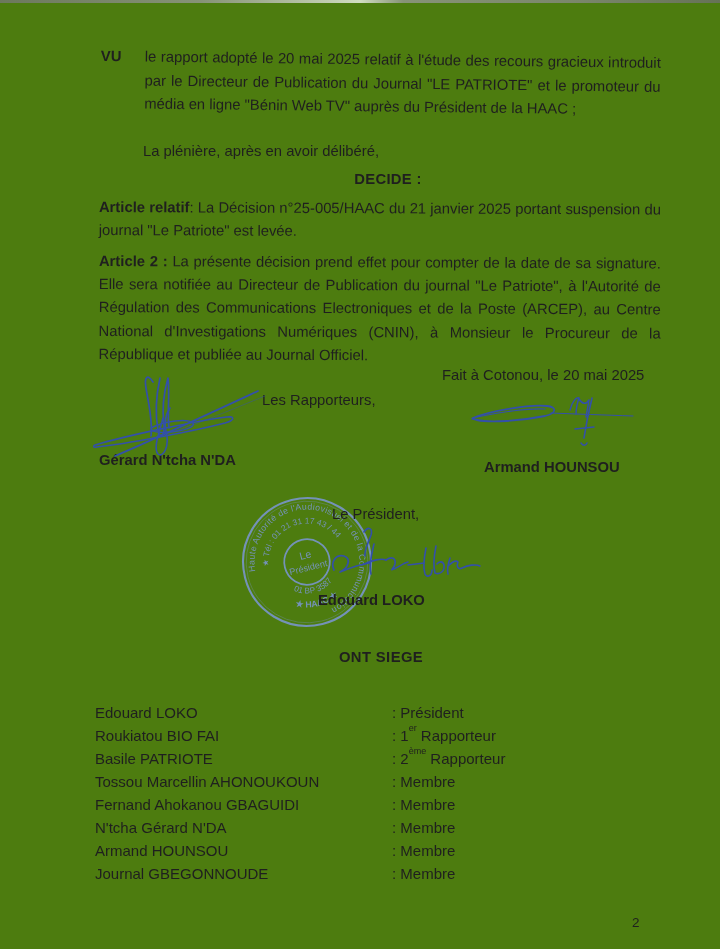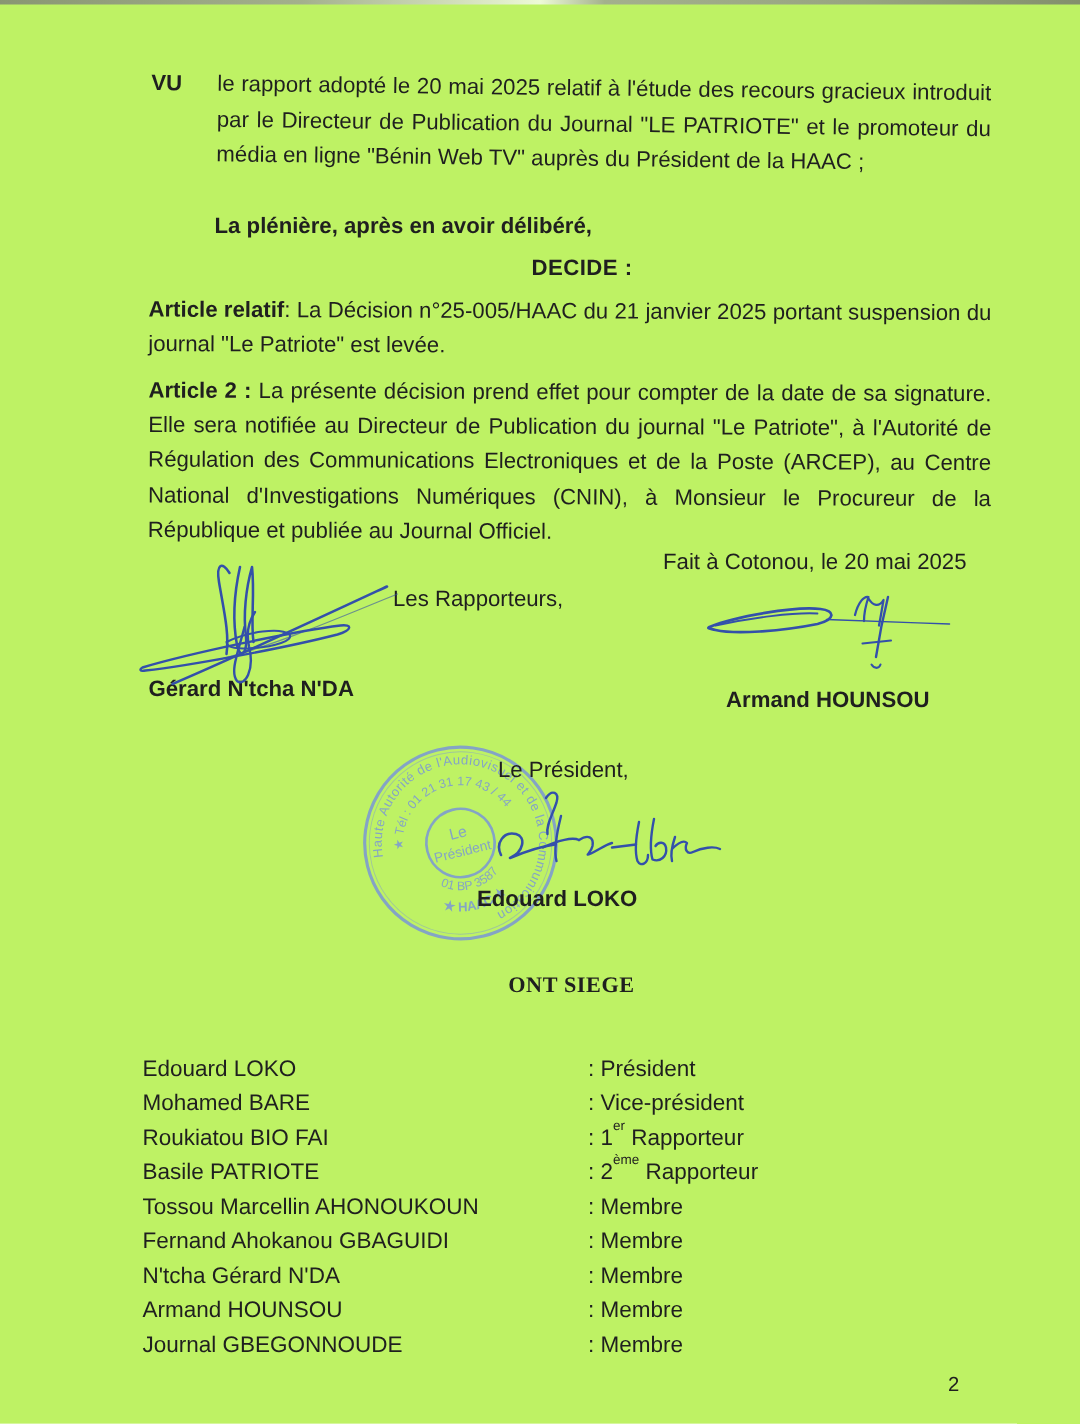--- a/index.html
+++ b/index.html
@@ -9,44 +9,44 @@
   }
   *{margin:0;padding:0;box-sizing:border-box;}
   html,body{width:720px;height:949px;}
   body{
     font-family:"Liberation Sans", sans-serif;
     background:#fdfdfd;
     color:var(--text);
     position:relative;
     overflow:hidden;
   }
-  .page{position:absolute;inset:0;background:#bef264;}
+  .page{position:absolute;inset:0;background:#4d7c0f;}
   .top-edge{
     position:absolute;top:0;left:0;width:100%;height:3px;
     background:linear-gradient(90deg,#777 0%,#9a9a9a 28%,#e9e9e9 46%,#fdfdfd 50%,#9a9a9a 56%,#8a8a8a 80%,#6f6f6f 100%);
     opacity:.75;
   }
   .abs{position:absolute;}
   p, span, h1{font-size:14.8px;line-height:23px;}
   .bold{font-weight:700;}
   .vu-block{top:45px;left:101px;width:560px;display:flex;transform:rotate(.7deg);transform-origin:left top;}
   .vu-label{flex:0 0 44px;font-weight:700;}
   .vu-text{width:516px;text-align:justify;line-height:23.6px;}
-  .pleniere{top:140px;left:143px;font-weight:700;}
+  .pleniere{top:140px;left:143px;font-weight:400;}
   .decide{top:168px;left:0;width:720px;text-align:center;padding-left:56px;font-weight:700;letter-spacing:.3px;}
   .article{left:99px;width:562px;text-align:justify;line-height:23.2px;transform:rotate(.25deg);transform-origin:left top;}
   .article-1{top:196px;}
   .article-2{top:250px;}
   .fait{top:364px;left:442px;}
   .rapporteurs{top:389px;left:262px;}
   .name-left{top:449px;left:99px;font-weight:700;}
   .name-right{top:456px;left:484px;font-weight:700;}
   .president-label{top:503px;left:332px;z-index:4;}
   .president-name{top:589px;left:318px;font-weight:700;z-index:4;}
-  .ont-siege{top:646px;left:0;width:720px;text-align:center;padding-left:42px;font-weight:700;letter-spacing:.4px;font-family:Liberation Serif, serif;}
+  .ont-siege{top:646px;left:0;width:720px;text-align:center;padding-left:42px;font-weight:700;letter-spacing:.4px;}
   .members{top:701px;left:95px;width:560px;}
   .member-row{display:flex;line-height:18.8px;}
   .member-name{flex:0 0 297px;font-size:15px;}
   .member-role{font-size:15px;}
   .member-role sup{font-size:60%;position:relative;top:-.45em;line-height:0;}
   .page-num{top:911px;left:632px;font-size:13.5px;}
   .sig{position:absolute;z-index:5;}
   .sig path{stroke:var(--ink);fill:none;stroke-linecap:round;stroke-linejoin:round;}
   .sig-left{left:85px;top:366px;}
   .sig-right{left:465px;top:390px;}
@@ -140,24 +140,20 @@
   <p class="abs president-name">Edouard LOKO</p>
 
   <h1 class="abs ont-siege">ONT SIEGE</h1>
 
   <div class="abs members">
   <div class="member-row">
     <span class="member-name">Edouard LOKO</span>
     <span class="member-role">: Président</span>
   </div>
 
-  <div class="member-row">
-    <span class="member-name">Mohamed BARE</span>
-    <span class="member-role">: Vice-président</span>
-  </div>
 
   <div class="member-row">
     <span class="member-name">Roukiatou BIO FAI</span>
     <span class="member-role">: 1<sup>er</sup> Rapporteur</span>
   </div>
 
   <div class="member-row">
     <span class="member-name">Basile PATRIOTE</span>
     <span class="member-role">: 2<sup>ème</sup> Rapporteur</span>
   </div>

